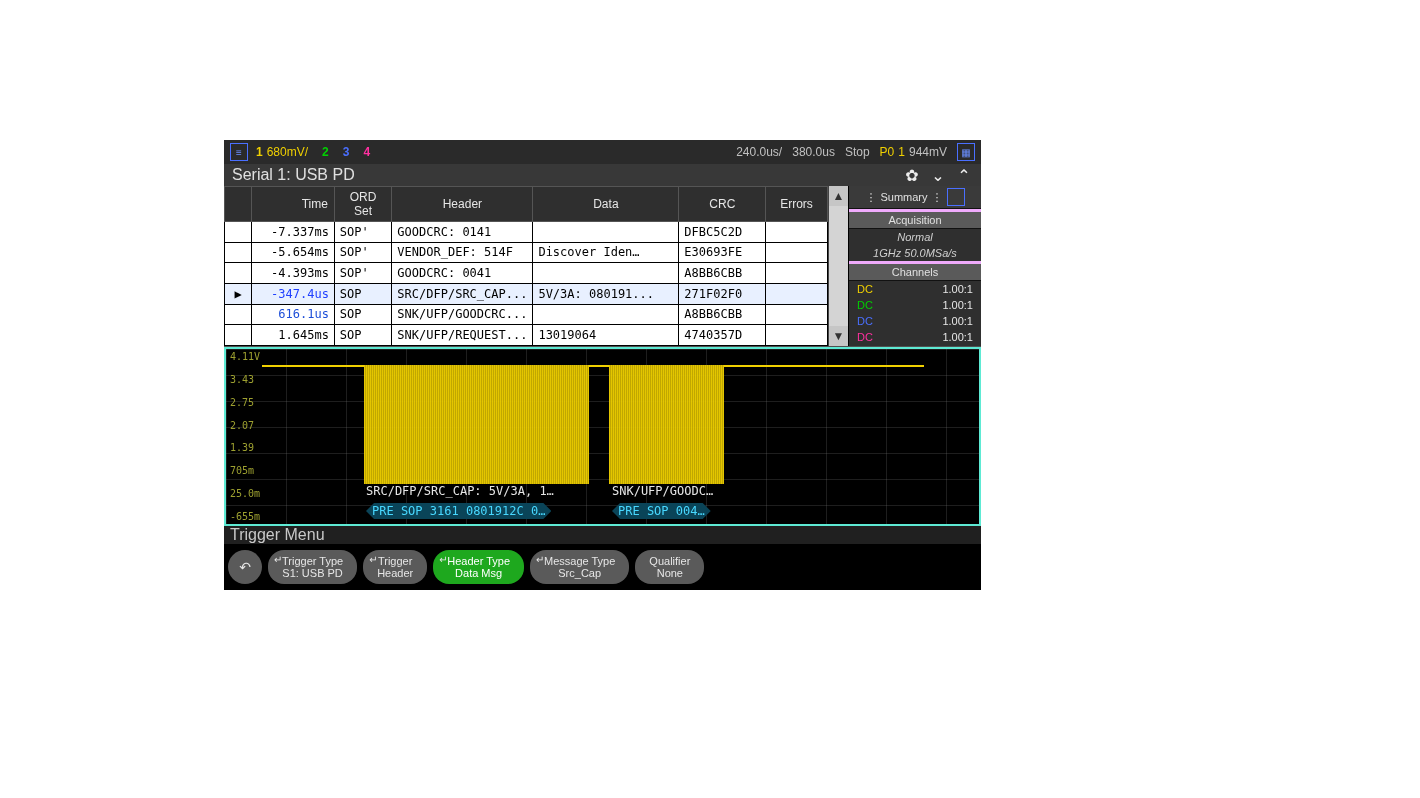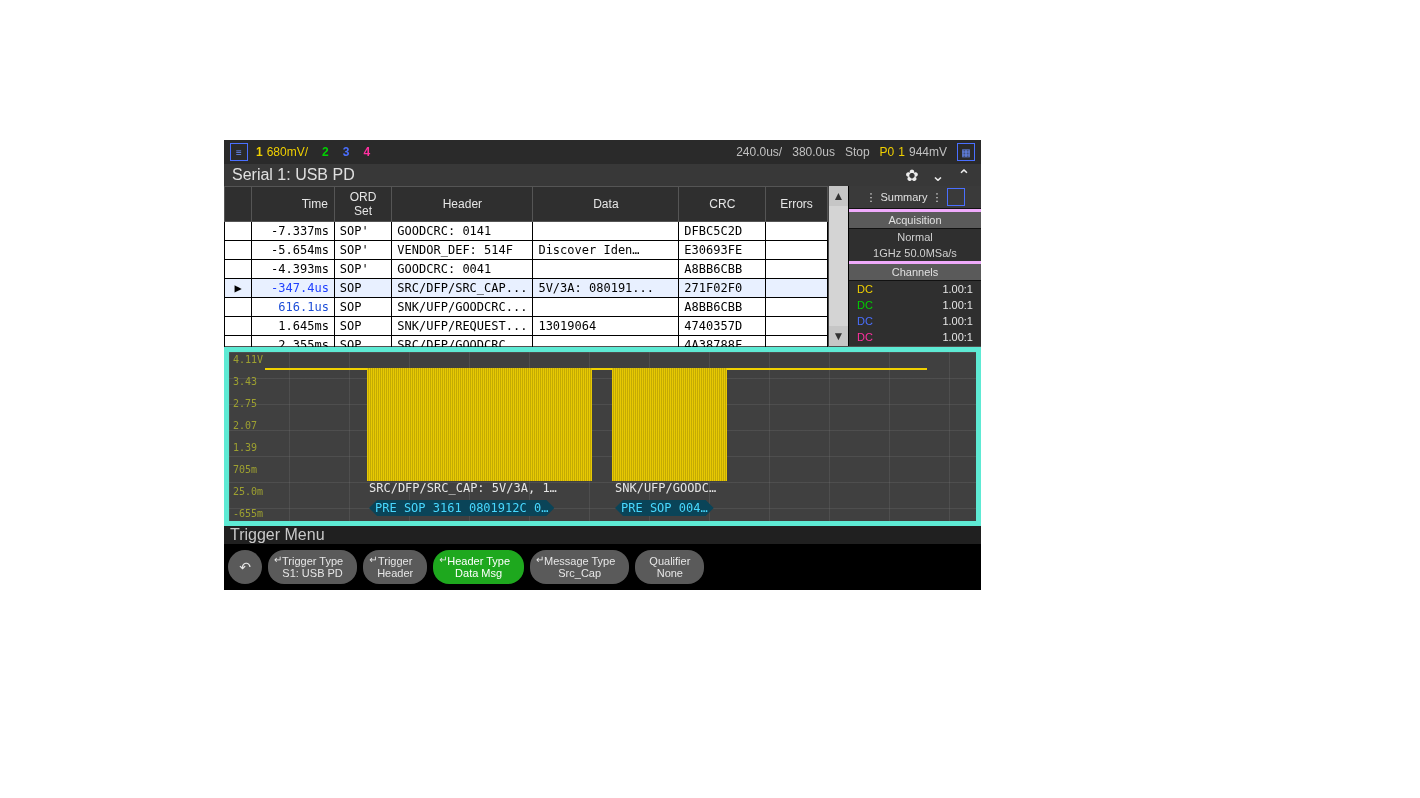--- a/index.html
+++ b/index.html
@@ -126,30 +126,30 @@
     gap:4px;
   }
   .infopanel .tabbar .sq { width:16px; height:16px; border:1px solid #4a6fff; }
   .infopanel .section-hd {
     background:#5a5a5a;
     color:#e0e0e0;
     text-align:center;
     padding:2px 0;
     border-top:3px solid #f0abfc; border-bottom:1px solid #111;
   }
-  .infopanel .line { color:#d0d0d0; text-align:center; padding:2px 0; }
+  .infopanel .line { color:#d0d0d0; text-align:center; padding:2px 0;font-style:italic; }
   .infopanel .chrow { display:flex; justify-content:space-between; padding:2px 8px; }
   .infopanel .chrow .v { color:#e6e6e6; }
 
   
   .waveform {
     flex:1;
     position:relative;
-    background:#404040;
-    border:5px solid #5eead4;
+    background:#000000;
+    border:2px solid #5eead4;
     overflow:hidden;
   }
   .waveform .yticks {
     position:absolute; left:4px; top:2px; bottom:2px;
     display:flex; flex-direction:column; justify-content:space-between;
     color:#9da030; font-family:monospace; font-size:10px;
   }
   .waveform .grid {
     position:absolute; inset:0;
   }
@@ -321,29 +321,20 @@
               </tr>
               <tr>
                 <td class="col-mark"><span class="marker-arrow"></span></td>
                 <td class="col-time">1.645ms</td>
                 <td class="col-ord">SOP</td>
                 <td class="col-head">SNK/UFP/REQUEST...</td>
                 <td class="col-data">13019064</td>
                 <td class="col-crc">4740357D</td>
                 <td class="col-err"></td>
               </tr>
-              <tr>
-                <td class="col-mark"><span class="marker-arrow"></span></td>
-                <td class="col-time">2.355ms</td>
-                <td class="col-ord">SOP</td>
-                <td class="col-head">SRC/DFP/GOODCRC...</td>
-                <td class="col-data"></td>
-                <td class="col-crc">4A38788F</td>
-                <td class="col-err"></td>
-              </tr>
             </tbody>
         </table>
         <div class="tablescroll">
           <div class="arrow">▲</div>
           <div class="track"></div>
           <div class="arrow">▼</div>
         </div>
       </div>
 
       <div class="infopanel">

